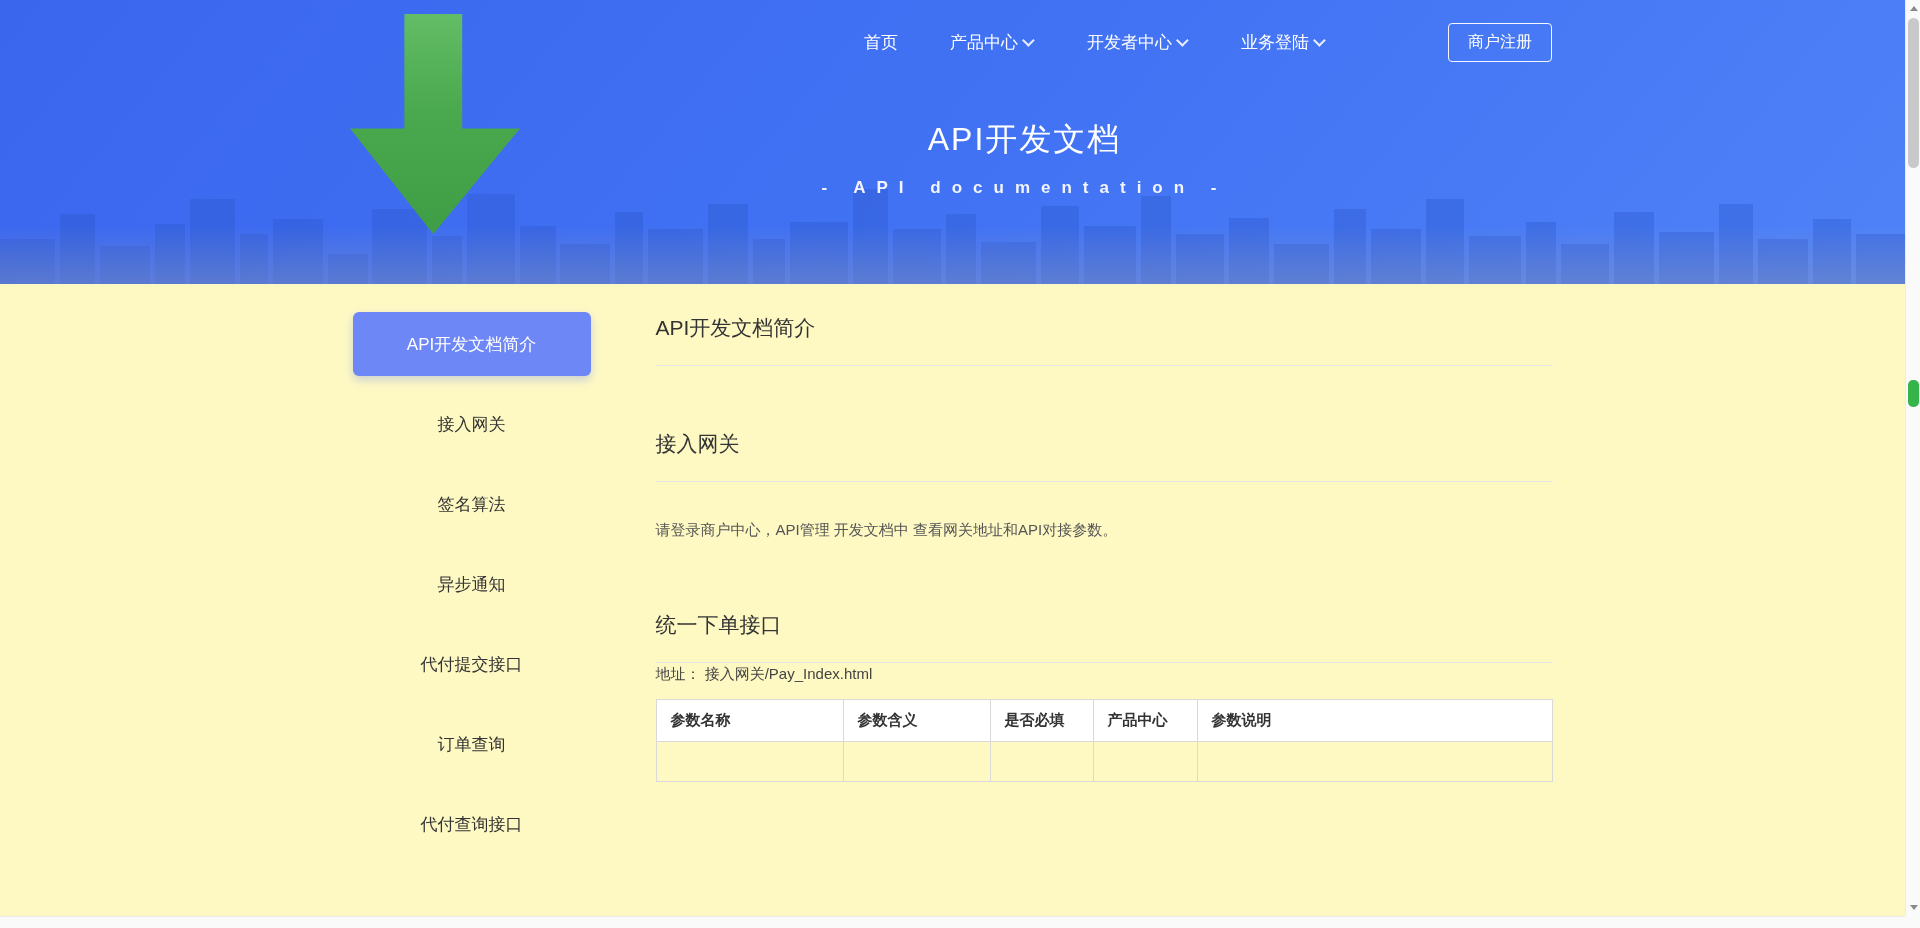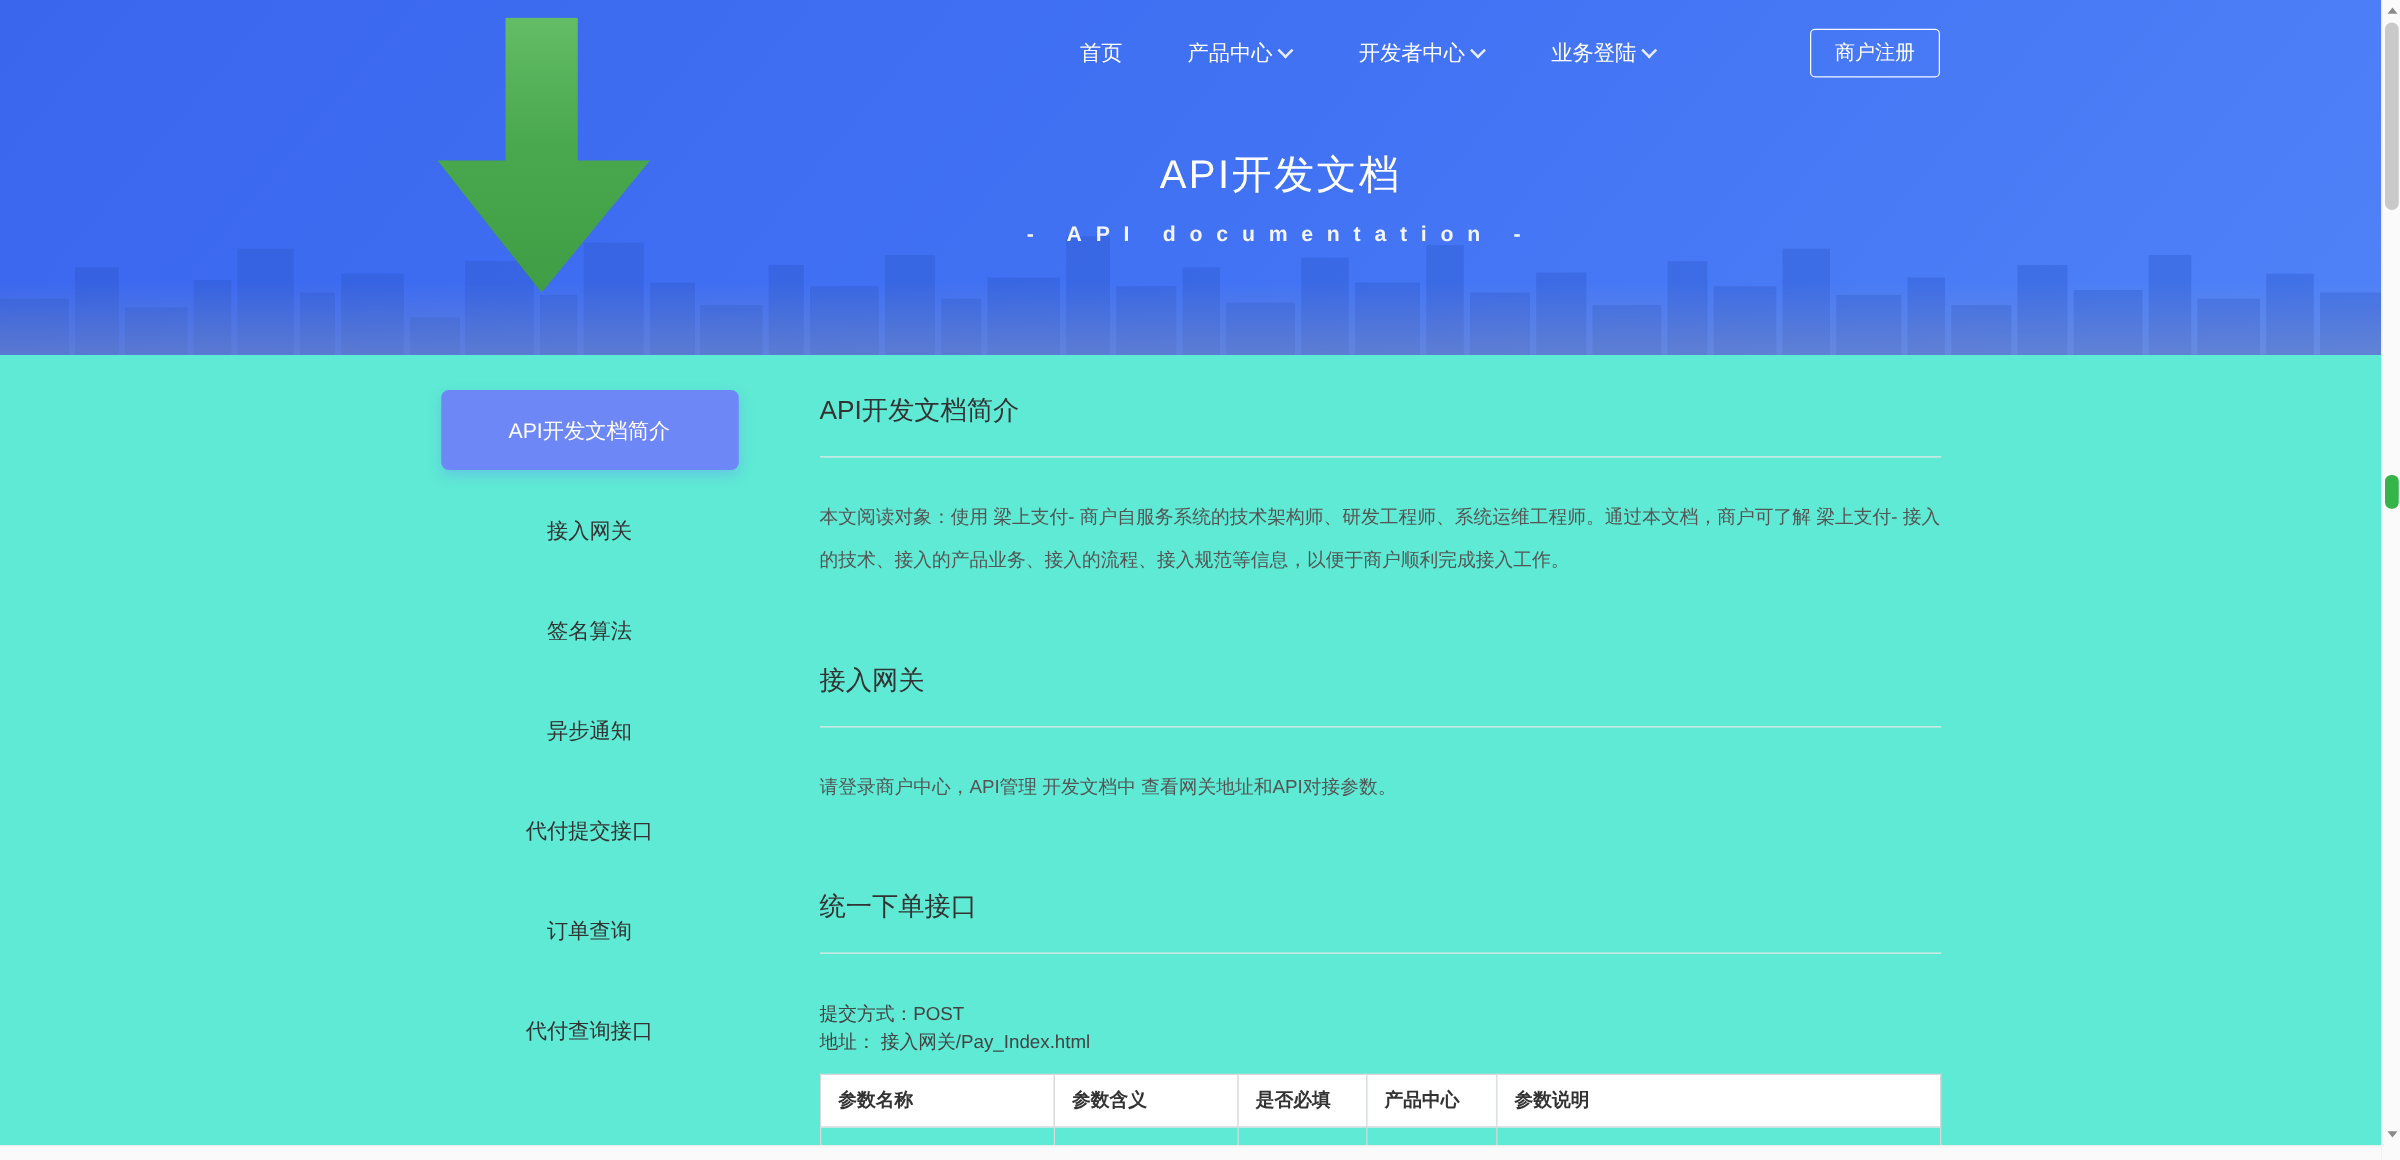--- a/index.html
+++ b/index.html
@@ -1,18 +1,18 @@
 <!DOCTYPE html>
 <html><head>
 <meta charset="utf-8">
 <style>
   * { box-sizing: border-box; margin: 0; padding: 0; }
   html,body { width:1920px; height:928px; overflow:hidden; }
   body { font-family: "Liberation Sans", "DejaVu Sans", sans-serif; background:#fff; }
-  #app { position:relative; width:1920px; height:928px; overflow:hidden; background:#5eead4; }
+  #app { position:relative; width:1920px; height:928px; overflow:hidden; background:#fef9c3; }
   .page { position:absolute; left:0; top:0; width:1905px; }
 
   
   .hero { position:relative; height:284px; overflow:hidden;
           background:linear-gradient(130deg,#3a66ee 0%,#4273f4 55%,#4f82f8 100%); }
   .skyline { position:absolute; bottom:0; left:0; width:1905px; height:110px; }
   .hero-fade { position:absolute; bottom:0; left:0; right:0; height:58px;
                background:linear-gradient(180deg, rgba(140,150,180,0), rgba(150,158,182,.38)); }
   .green-arrow { position:absolute; left:350px; top:14px; width:170px; height:220px;
                  background:linear-gradient(180deg,#63bd66 0%,#4aa84e 45%,#3f9d45 100%);
@@ -157,29 +157,27 @@
         <div class="side-item">签名算法</div>
         <div class="side-item">异步通知</div>
         <div class="side-item">代付提交接口</div>
         <div class="side-item">订单查询</div>
         <div class="side-item">代付查询接口</div>
       </aside>
 
       <section class="doc">
         <h2 class="first">API开发文档简介</h2>
         <hr>
-        <p class="body">本文阅读对象：使用 梁上支付- 商户自服务系统的技术架构师、研发工程师、系统运维工程师。通过本文档，商户可了解 梁上支付- 接入的技术、接入的产品业务、接入的流程、接入规范等信息，以便于商户顺利完成接入工作。</p>
 
         <h2>接入网关</h2>
         <hr>
         <p class="body">请登录商户中心，API管理 开发文档中 查看网关地址和API对接参数。</p>
 
         <h2>统一下单接口</h2>
         <hr>
-        <p class="meta method">提交方式：POST</p>
         <p class="meta addr">地址： 接入网关/Pay_Index.html</p>
 
         <table class="params">
           <colgroup>
             <col style="width:187px">
               <col style="width:147px">
               <col style="width:103px">
             <col style="width:104px">
               <col>
           </colgroup>

